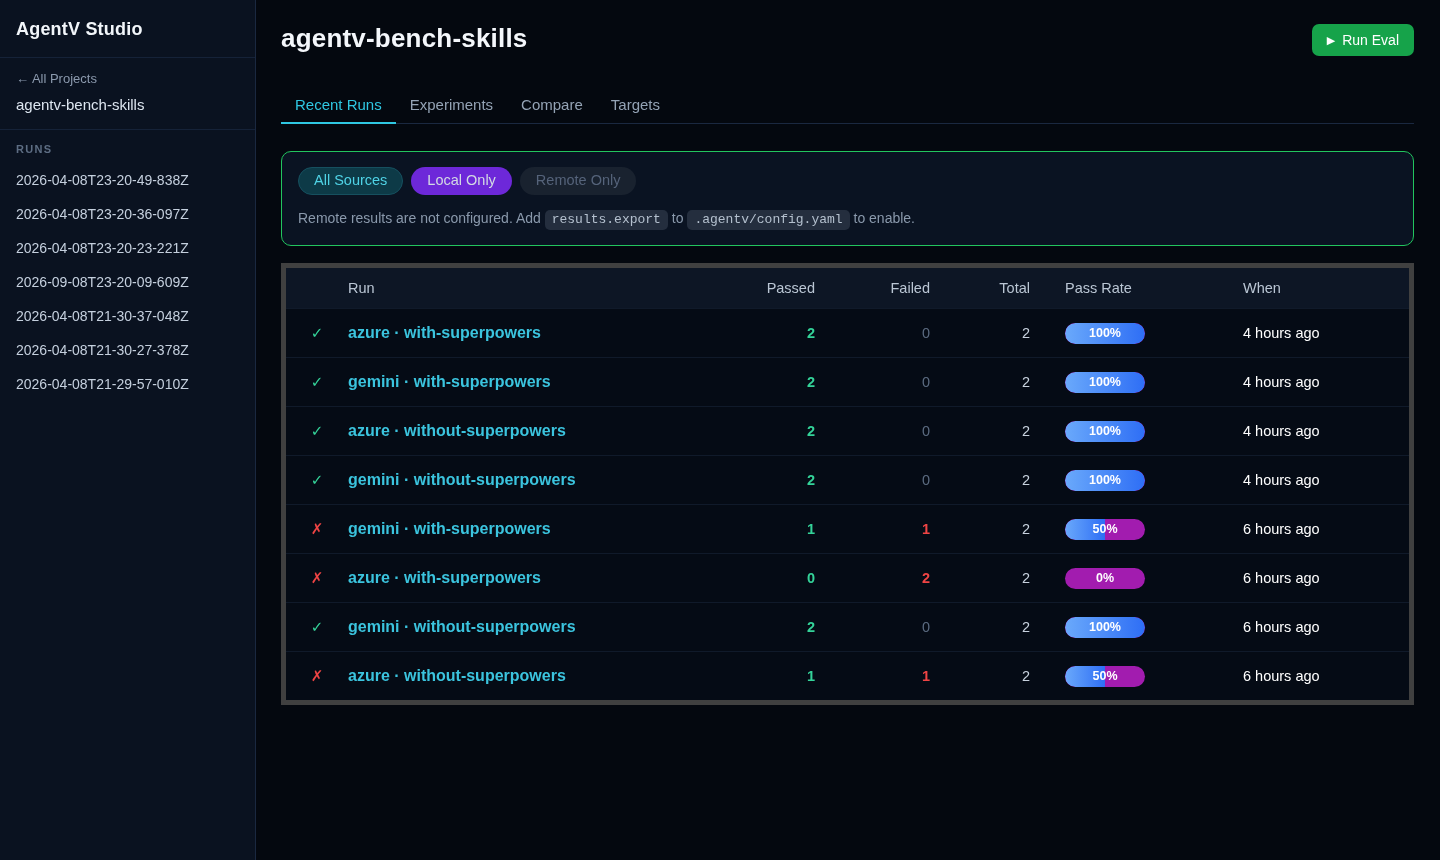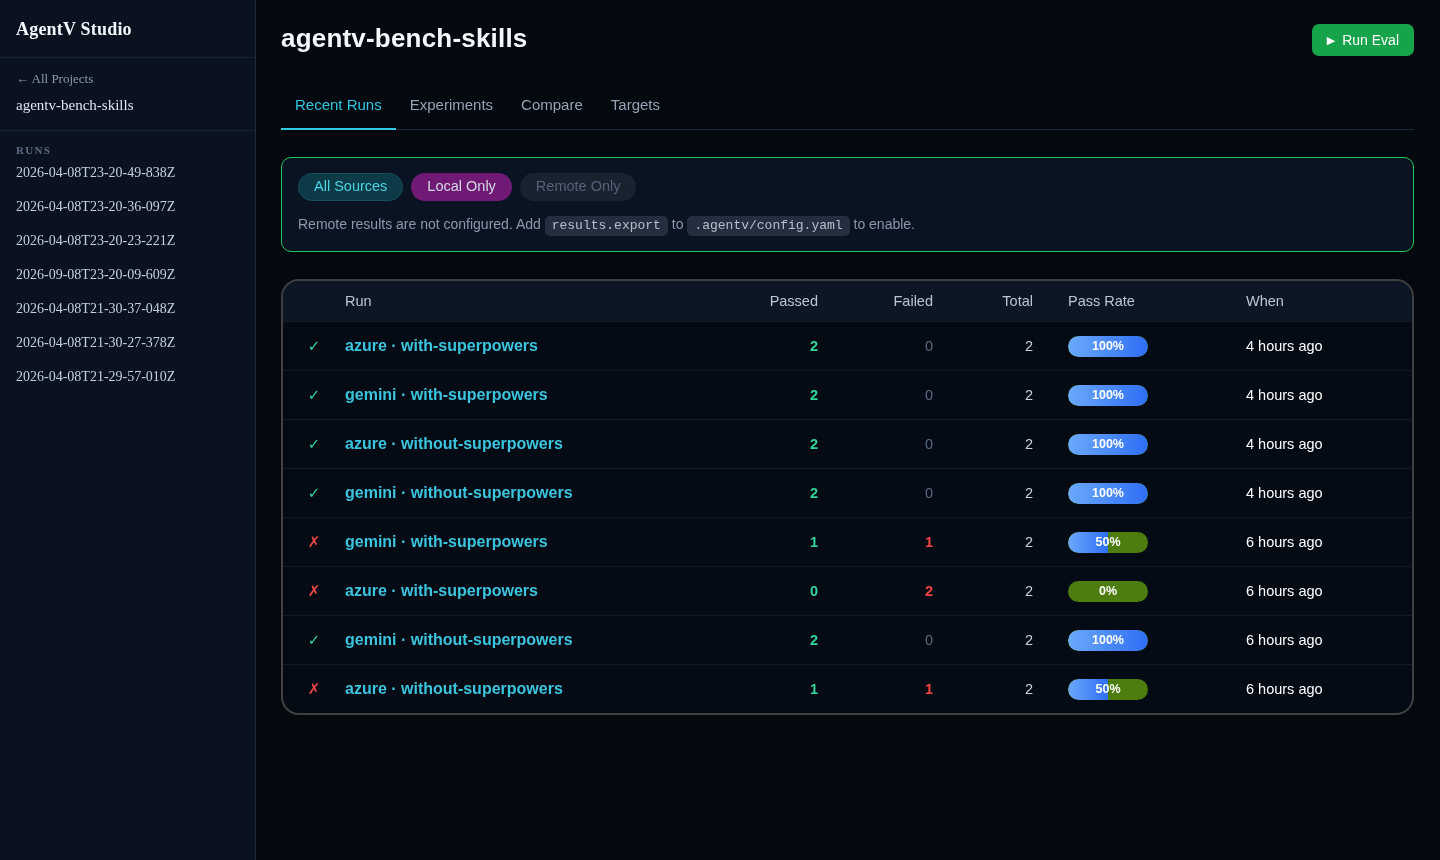--- a/index.html
+++ b/index.html
@@ -8,72 +8,72 @@
     background: #04080f;
     color: #c9d4e0;
     font-family: "Liberation Sans", "DejaVu Sans", sans-serif;
     display: flex;
   }
   
   .sidebar {
     width: 256px; min-width: 256px; height: 100%;
     background: #0a1220;
     border-right: 1px solid #1a2840;
-    display: flex; flex-direction: column; font-family: Liberation Serif, serif;
+    display: flex; flex-direction: column;
   }
   .sidebar-header { padding: 19px 16px 17px 16px; border-bottom: 1px solid #152238; }
   .app-title { font-size: 18px; font-weight: 700; color: #f2f6fa; letter-spacing: .2px; }
   .sidebar-project { padding: 13px 16px 16px 16px; border-bottom: 1px solid #152238; }
   .back-link { display: block; font-size: 13px; color: #8b99ad; text-decoration: none; cursor: pointer; }
   .project-name { margin-top: 10px; font-size: 15px; color: #dde6f0; }
   .sidebar-runs { padding: 13px 16px; }
-  .runs-label { font-size: 11px; letter-spacing: 1.3px; color: #5d6d83; font-weight: 600; }
+  .runs-label { font-size: 11px; letter-spacing: 1.3px; color: #5d6d83; font-weight: 600; margin-bottom: 8px; }
   .runs-list { list-style: none; }
   .runs-list li {
     font-size: 14px; color: #c5d0de; line-height: 34px; white-space: nowrap;
     cursor: pointer;
   }
   
   .main { flex: 1; padding: 0 26px 0 25px; }
   .page-header { display: flex; justify-content: space-between; align-items: flex-start; padding-top: 23px; }
   .page-title { font-size: 26px; font-weight: 700; color: #f4f7fb; letter-spacing: .2px; }
   .run-eval-btn {
     margin-top: 1px;
     background: #16a34a; color: #ffffff; border: none; border-radius: 7px;
     font-family: inherit; font-size: 14px; font-weight: 500;
     padding: 8px 15px; cursor: pointer; display: inline-flex; align-items: center; gap: 7px;
   }
   .run-eval-btn .play { font-size: 11px; }
   
   .tabs { display: flex; margin-top: 31px; border-bottom: 1px solid #1a2840; }
   .tab {
-    font-size: 15px; color: #94a3b5; padding: 9px 14px 15px 14px; cursor: pointer;
+    font-size: 15px; color: #94a3b5; padding: 9px 14px 9px 14px; cursor: pointer;
     border-bottom: 2px solid transparent; margin-bottom: -1px;
   }
   .tab.active { color: #2fc7e2; border-bottom-color: #2fc7e2; }
   
   .filter-card {
     margin-top: 27px; background: #0a1322; border: 1px solid #22c55e; border-radius: 10px;
     padding: 15px 16px 18px 16px;
   }
   .pills { display: flex; gap: 8px; }
   .pill {
     border: 1px solid transparent; border-radius: 999px; font-family: inherit;
-    font-size: 14.5px; padding: 4px 15px 6px 15px; cursor: pointer; background: #701a75; color: #d3dae3;
+    font-size: 14.5px; padding: 4px 15px 6px 15px; cursor: pointer; background: #6d28d9; color: #d3dae3;
   }
   .pill.active { background: #0d3a47; color: #4fd2e5; border-color: #16505f; }
   .pill.disabled { background: #19222f; color: #55637a; cursor: default; }
   .filter-note { margin-top: 15px; font-size: 14px; color: #8a99ac; }
   .code-chip {
     font-family: "Liberation Mono", "DejaVu Sans Mono", monospace;
     font-size: 13px; background: #242e3e; color: #b4c0ce;
     padding: 2px 7px 3px 7px; border-radius: 5px;
   }
   
-  .runs-table { margin-top: 27px; border: 2px solid #404040; border-radius: 18px; overflow: hidden; background: #050b15; }
+  .runs-table { margin-top: 17px; border: 5px solid #404040; border-radius: 0; overflow: hidden; background: #050b15; }
   .t-row {
     display: grid;
     grid-template-columns: 62px 1fr 100px 115px 100px 213px 166px;
     align-items: center;
   }
   .t-head { background: #0d1625; height: 40px; }
   .t-head > div { font-size: 14.5px; color: #bac6d4; font-weight: 500; }
   .t-body .t-row { height: 49px; border-top: 1px solid #101a2a; }
   .cell-status { text-align: center; font-size: 15px; }
   .status-pass { color: #34d399; }
@@ -82,21 +82,21 @@
   .run-link { color: #3bc4de; cursor: pointer; text-decoration: none; }
   .cell-num { text-align: right; font-size: 14.5px; font-weight: 600; }
   .num-pass { color: #34d399; }
   .num-fail { color: #ef4444; }
   .num-zero { color: #5b6b80; font-weight: 400; }
   .cell-total { text-align: right; font-size: 14.5px; color: #c8d2de; }
   .cell-rate { padding-left: 35px; }
   .cell-when { font-size: 14.5px; color: #ffffff; }
   .rate-pill {
     position: relative; width: 80px; height: 21px; border-radius: 999px;
-    background: #4d7c0f; overflow: hidden;
+    background: #a21caf; overflow: hidden;
   }
   .rate-fill {
     position: absolute; left: 0; top: 0; bottom: 0;
     background: linear-gradient(90deg, #6aa9fb, #2e6ef5);
     border-radius: 999px 0 0 999px;
   }
   .rate-label {
     position: absolute; inset: 0; display: flex; align-items: center; justify-content: center;
     font-size: 12.5px; font-weight: 700; color: #ffffff;
   }

